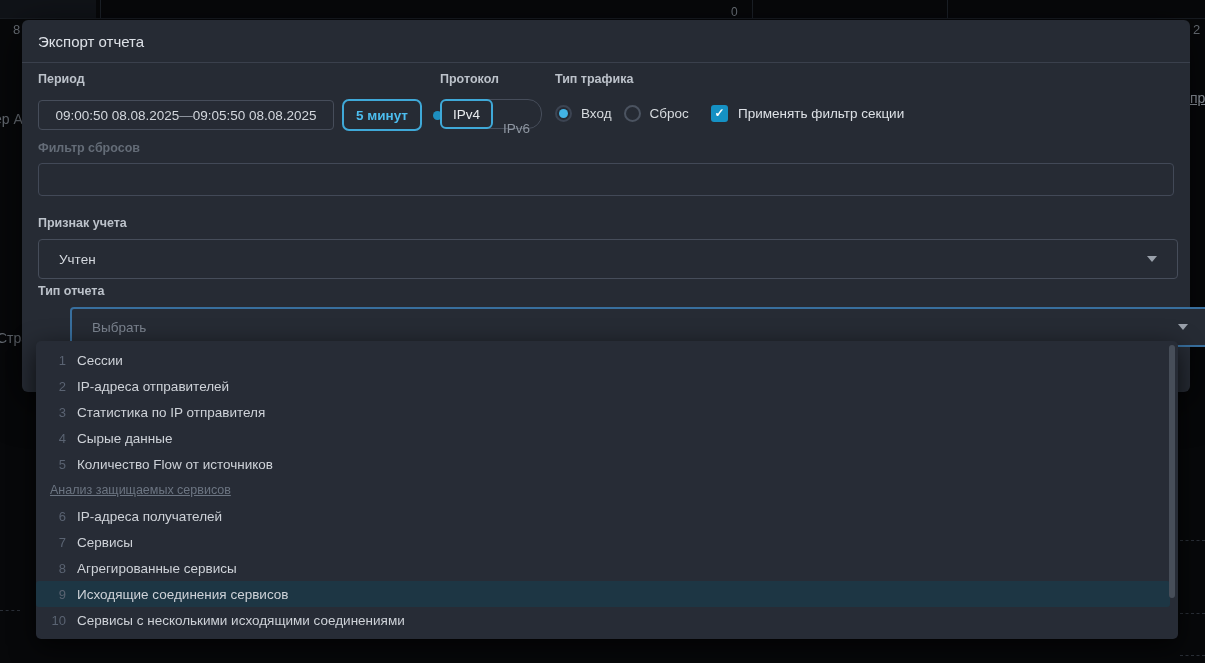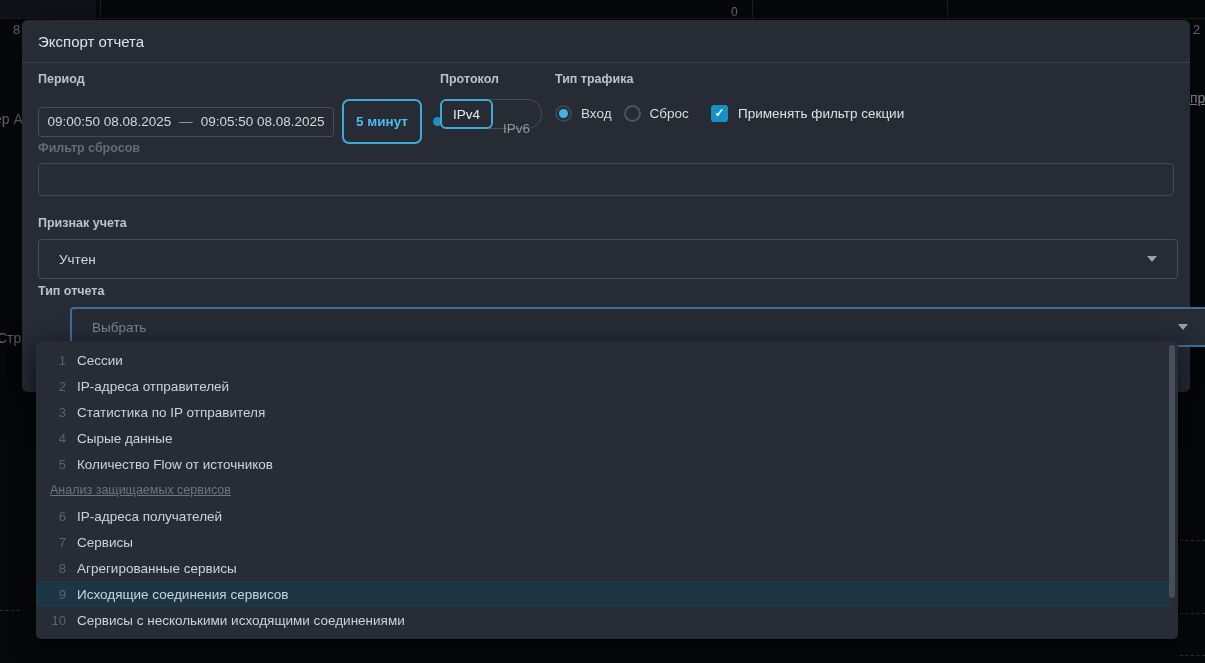--- a/index.html
+++ b/index.html
@@ -32,25 +32,25 @@
   .field-label{
     position:absolute;color:#bcc2ca;font-size:12.5px;font-weight:bold;white-space:nowrap;
   }
   .field-label.dim{color:#646c77;}
 
   .ctrl{box-sizing:border-box;position:absolute;display:flex;align-items:center;}
 
   
   .date-range{
     width:294px;height:28px;border:1px solid #464d5a;border-radius:4px;
-    display:flex;align-items:center;justify-content:center;gap:8px;
+    display:flex;align-items:center;justify-content:center;gap:0;
     color:#d3d7dd;font-size:13.5px;cursor:pointer;
   }
   .quick-btn{
-    box-sizing:border-box;margin-left:8px;height:45px;padding:0 12px;
+    box-sizing:border-box;margin-left:8px;height:32px;padding:0 12px;
     border:2px solid #3fa9d8;border-radius:7px;background:transparent;
     color:#4cbdef;font-size:13.5px;font-weight:bold;display:flex;align-items:center;cursor:pointer;
   }
   .cyan-dot{width:9px;height:9px;border-radius:50%;background:#1e8fc0;margin-left:11px;}
 
   
   .seg{
     width:100px;height:28px;border:1px solid #464d5a;border-radius:14px;
     display:flex;align-items:stretch;
   }

